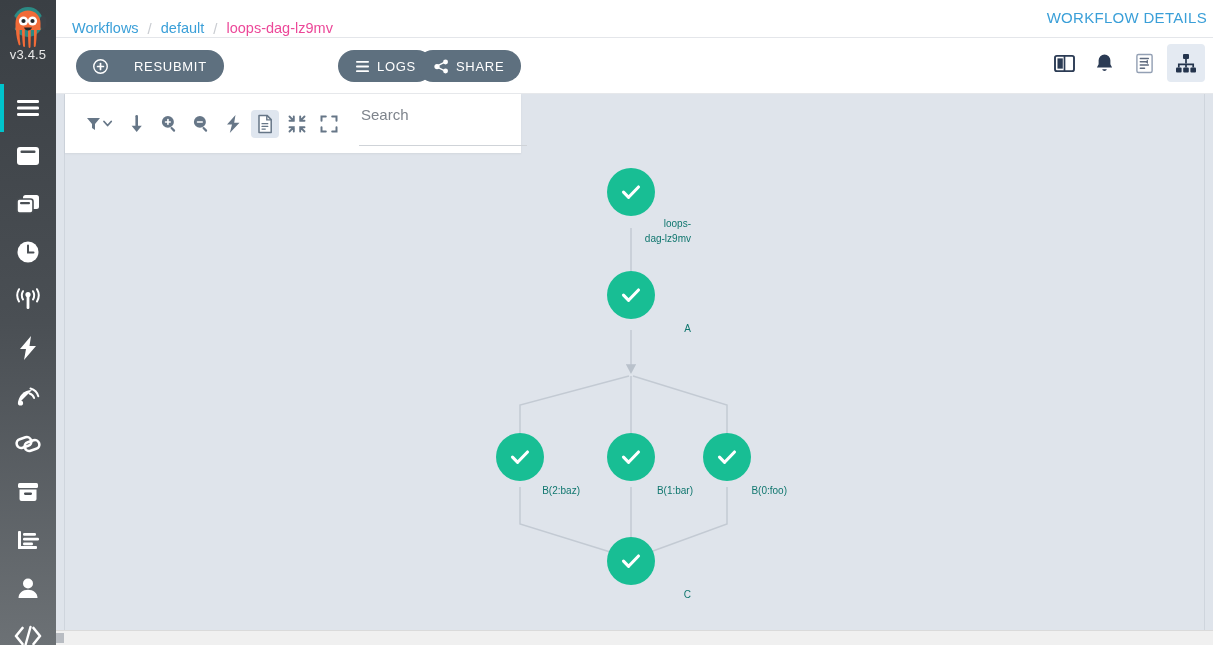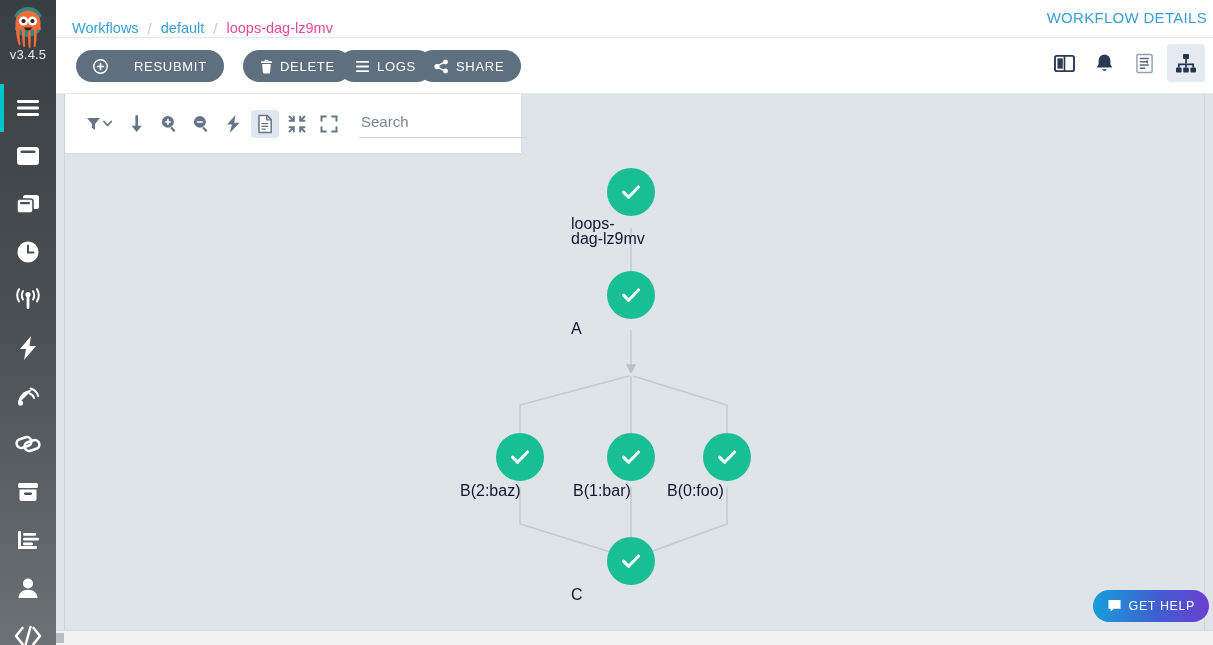--- a/index.html
+++ b/index.html
@@ -178,42 +178,42 @@
   }
   .gt-btn.sel { background: #dfe6ef; }
   #graph-search {
     margin-left: 12px;
     width: 168px;
     border: none;
     border-bottom: 1px solid #cfd3d8;
     outline: none;
     font-size: 15px;
     color: #3b4046;
-    padding: 4px 2px 7px 2px;
+    padding: 4px 2px 22px 2px;
     background: transparent;
     font-family: "Liberation Sans", sans-serif;
   }
   #graph-search::placeholder { color: #7e848c; }
 
   
   .node {
     position: absolute;
     width: 48px; height: 48px;
     border-radius: 50%;
     background: #18be94;
     display: flex;
     align-items: center;
     justify-content: center;
     cursor: pointer;
   }
   .node-label {
     position: absolute;
-    text-align: left;
-    font-size: 16px;
-    color: #0f172a;
+    text-align: right;
+    font-size: 10px;
+    color: #0f766e;
     line-height: 15px;
     white-space: pre-line;
     pointer-events: none;
   }
 
   
   #get-help {
     position: absolute;
     right: 4px; bottom: 8px;
     height: 32px;
@@ -394,28 +394,20 @@
 
     <div class="pill" style="left:20px;gap:19px;">
       <svg width="15" height="15" viewBox="0 0 16 16">
         <circle cx="8" cy="8" r="7.2" fill="none" stroke="#fff" stroke-width="1.5"></circle>
         <rect x="7.1" y="4" width="1.8" height="8" rx=".9" fill="#fff"></rect>
         <rect x="4" y="7.1" width="8" height="1.8" rx=".9" fill="#fff"></rect>
       </svg>
       <span>RESUBMIT</span>
     </div>
 
-    <div class="pill" style="left:187px;">
-      <svg width="13" height="15" viewBox="0 0 14 16">
-        <rect x="1" y="2.4" width="12" height="1.9" rx=".8" fill="#fff"></rect>
-        <rect x="5" y=".6" width="4" height="1.8" rx=".7" fill="#fff"></rect>
-        <path d="M2.4 5.2h9.2l-.7 9.3a1.2 1.2 0 0 1-1.2 1.1H4.3a1.2 1.2 0 0 1-1.2-1.1z" fill="#fff"></path>
-      </svg>
-      <span>DELETE</span>
-    </div>
 
     <div class="pill" style="left:282px;">
       <svg width="15" height="13" viewBox="0 0 16 14">
         <rect x="1" y="1" width="14" height="1.9" rx=".9" fill="#fff"></rect>
         <rect x="1" y="6.05" width="14" height="1.9" rx=".9" fill="#fff"></rect>
         <rect x="1" y="11.1" width="14" height="1.9" rx=".9" fill="#fff"></rect>
       </svg>
       <span>LOGS</span>
     </div>
 
@@ -611,25 +603,19 @@
               <path d="M5.8 16.5H1.5v-4.3"></path>
             </g>
           </svg>
         </div>
 
         <input id="graph-search" type="text" placeholder="Search" style="">
       </div>
 
     </div>
 
-    <div id="get-help">
-      <svg width="15" height="14" viewBox="0 0 16 15">
-        <path d="M1.5 1.2h13v9.2H7.2L3.8 13.5v-3.1H1.5z" fill="#fff"></path>
-      </svg>
-      <span>GET HELP</span>
-    </div>
   </div>
 
   <div id="hscroll">
     <div class="thumb"></div>
   </div>
 
 </div>
 
 </body></html>

